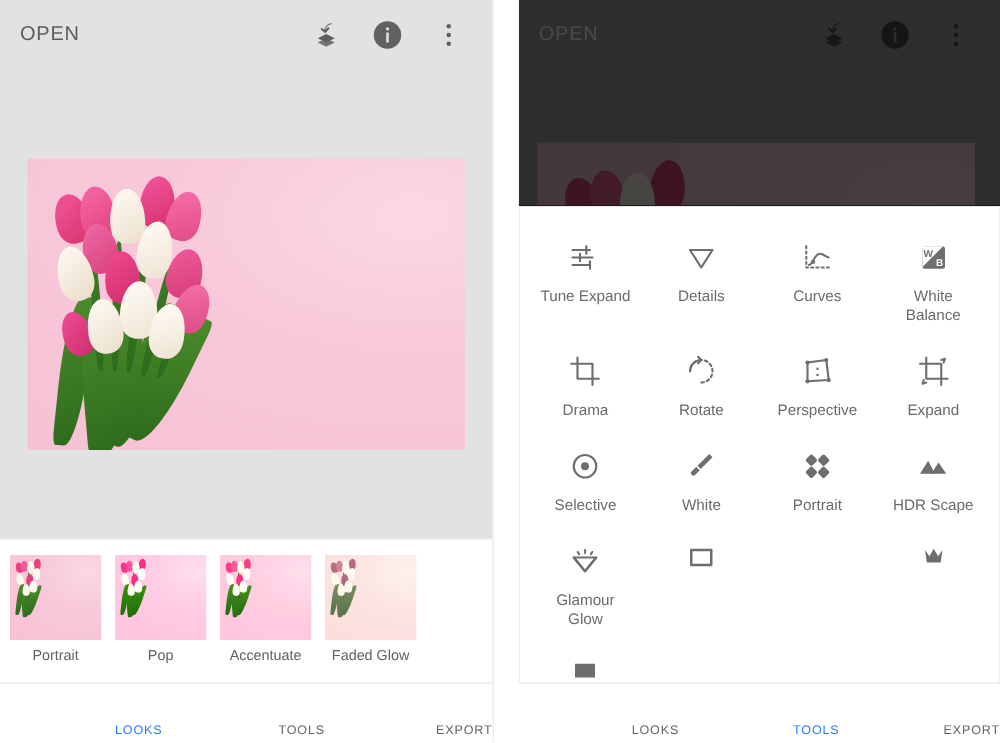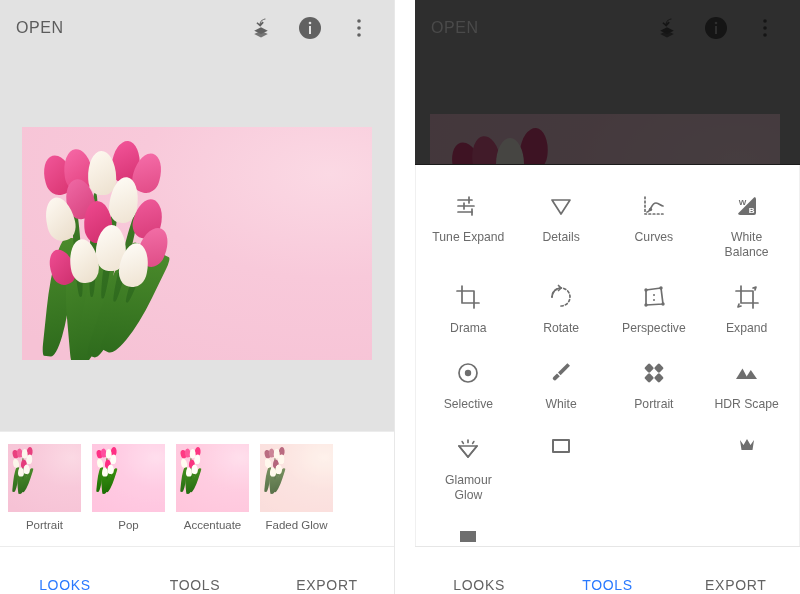--- a/index.html
+++ b/index.html
@@ -194,22 +194,22 @@
     left: 0; bottom: 0;
     width: 100%;
     height: 48px;
     background: #ffffff;
     border-top: 1px solid #ececec;
     display: flex;
     align-items: center;
   }
   .tab {
     flex: 1;
-    text-align: center;
-    font-size: 14px;
+    text-align: right;
+    font-size: 10px;
     letter-spacing: 0.7px;
     color: #636363;
     margin-top: 28px;
   }
   .tab.active { color: #2979ff; }
   #panel-left .tabbar .tab:nth-child(1) { flex: 0 0 130px; }
   #panel-left .tabbar .tab:nth-child(2) { flex: 0 0 130px; }
   #panel-right .tabbar { border-top: 1px solid #e6e6e6; }
 </style>
 </head>

